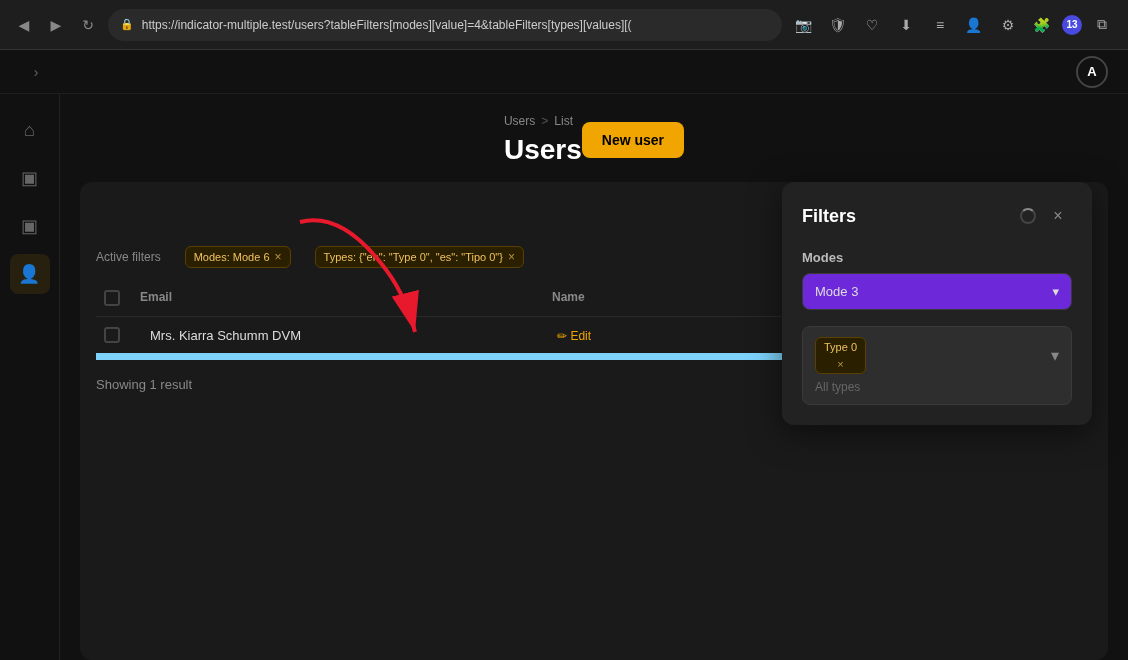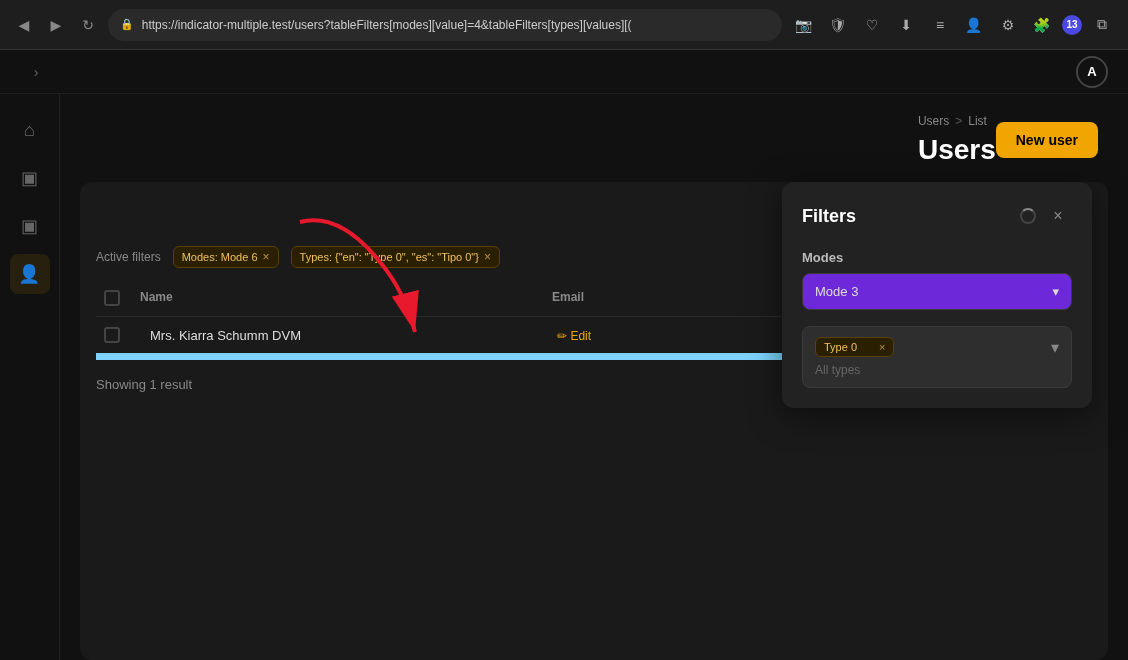--- a/index.html
+++ b/index.html
@@ -90,21 +90,21 @@
       overflow: hidden;
       display: flex;
       flex-direction: column;
     }
 
     
     .page-header {
       padding: 20px 30px 16px;
       display: flex;
       align-items: center;
-      justify-content: flex-end;
+      justify-content: center;
     }
     .breadcrumb {
       font-size: 12px;
       color: #888;
       margin-bottom: 6px;
       display: flex; align-items: center; gap: 6px;
     }
     .breadcrumb-sep { color: #555; }
     .page-title {
       font-size: 28px;
@@ -187,21 +187,21 @@
       border: 1px solid #3a3a3a;
       border-radius: 8px;
       display: flex; align-items: center; justify-content: center;
       cursor: pointer; color: #aaa; font-size: 15px;
     }
 
     
     .active-filters {
       display: flex;
       align-items: center;
-      gap: 12px;
+      gap: 24px;
       margin-bottom: 12px;
       flex-wrap: wrap;
     }
     .active-filters-label {
       font-size: 12px;
       color: #888;
       white-space: nowrap;
     }
     .filter-tag {
       background: #2a2000;
@@ -327,28 +327,29 @@
     .filter-types-box {
       background: #2e2e2e;
       border: 1px solid #3a3a3a;
       border-radius: 8px;
       padding: 10px 12px;
       min-height: 56px;
     }
     .type-tag {
       display: inline-flex;
       align-items: center;
-      gap: 22px;
+      gap: 5px;
       background: #2a2000;
       border: 1px solid #5a4000;
       border-radius: 6px;
       padding: 3px 8px;
       font-size: 11px;
       color: #f0c060;
       cursor: pointer;
+      flex-direction: column;
     }
     .type-tag-x { color: #f0c060; opacity: 0.7; }
     .types-placeholder {
       font-size: 12px;
       color: #666;
       margin-top: 6px;
     }
     .filter-panel-spinner {
       width: 16px; height: 16px;
       border: 2px solid #444;
@@ -480,22 +481,22 @@
               <span>Types: {"en": "Type 0", "es": "Tipo 0"}</span>
               <span class="filter-tag-x">×</span>
             </div>
           </div>
 
           <div class="table-container">
             <div class="table-header">
               <div class="th">
                 <div class="checkbox"></div>
               </div>
+              <div class="th">Email</div>
               <div class="th">Name</div>
-              <div class="th">Email</div>
               <div class="th"></div>
             </div>
             <div class="table-row">
               <div class="td">
                 <div class="checkbox"></div>
               </div>
               <div class="td">Mrs. Kiarra Schumm DVM</div>
               <div class="td">
                 <span class="edit-link">✏ Edit</span>
               </div>

